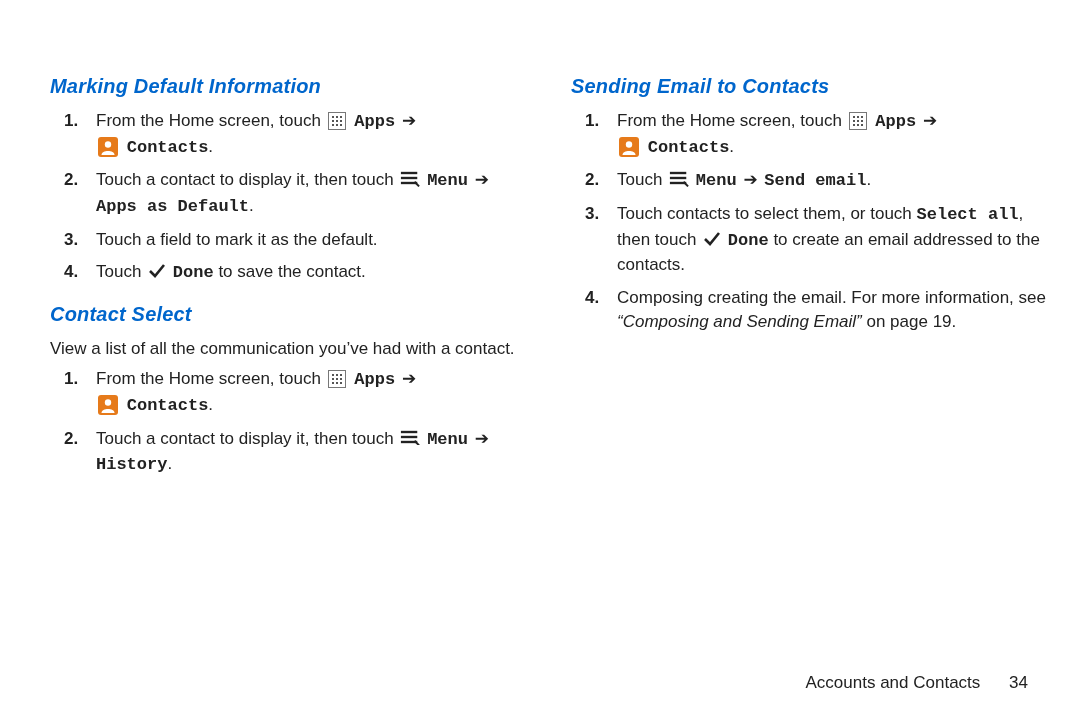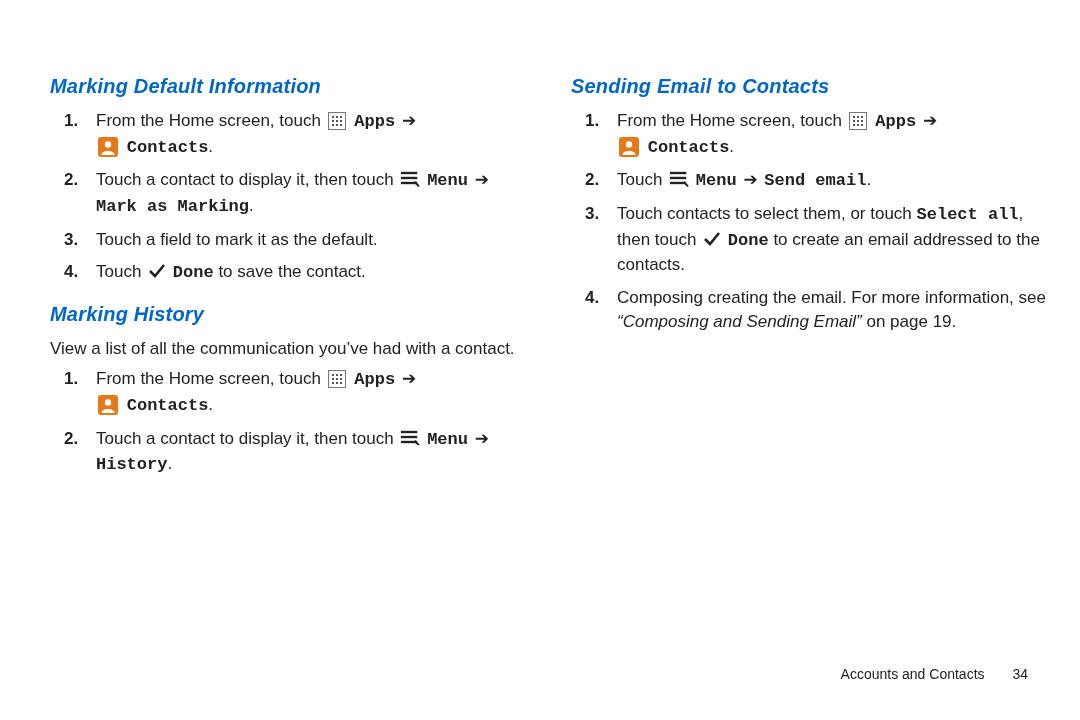--- a/index.html
+++ b/index.html
@@ -49,23 +49,23 @@
     position: absolute;
     left: 14px;
     top: 0;
     font-weight: bold;
   }
   .bold { font-weight: bold; font-family: Liberation Mono, monospace; }
   .italic { font-style: italic; }
   .arrow { font-family: Arial; padding: 0 2px; }
   .footer {
     position: absolute;
-    bottom: 36px;
+    bottom: 24px;
     right: 52px;
-    font-size: 14px;
+    font-size: 17px;
     color: #222;
   }
   .footer .pnum { margin-left: 24px; }
 
   
   .icon {
     display: inline-block;
     vertical-align: -4px;
     margin: 0 4px 0 2px;
   }
@@ -139,40 +139,40 @@
           <svg viewBox="0 0 22 18">
               <rect x="1" y="2" width="18" height="2.6" fill="#222"></rect>
               <rect x="1" y="7.5" width="18" height="2.6" fill="#222"></rect>
               <rect x="1" y="13" width="18" height="2.6" fill="#222"></rect>
               <path d="M16 13 L21 18" stroke="#222" stroke-width="2.2"></path>
             </svg>
         </span>
         <span class="bold">Menu</span>
         <span class="arrow">➔</span>
         <br>
-        <span class="bold">Mark as Marking</span><span>.</span>
+        <span class="bold">Apps as Default</span><span>.</span>
       </li>
       <li>
         <span class="num">3.</span>
         <span>Touch a field to mark it as the default.</span>
       </li>
       <li>
         <span class="num">4.</span>
         <span>Touch </span>
         <span class="check-icon">
           <svg viewBox="0 0 18 18">
               <path d="M2 9 L7 14 L16 3" stroke="#222" stroke-width="2.6" fill="none"></path>
             </svg>
         </span>
         <span class="bold">Done</span>
         <span> to save the contact.</span>
       </li>
     </ol>
 
-    <div class="section-header">Marking History</div>
+    <div class="section-header">Contact Select</div>
     <p class="para">View a list of all the communication you’ve had with a contact.</p>
 
     <ol class="steps">
       <li>
         <span class="num">1.</span>
         <span>From the Home screen, touch </span>
         <span class="icon apps-icon"></span>
         <span class="bold">Apps</span>
         <span class="arrow">➔</span>
         <br>

